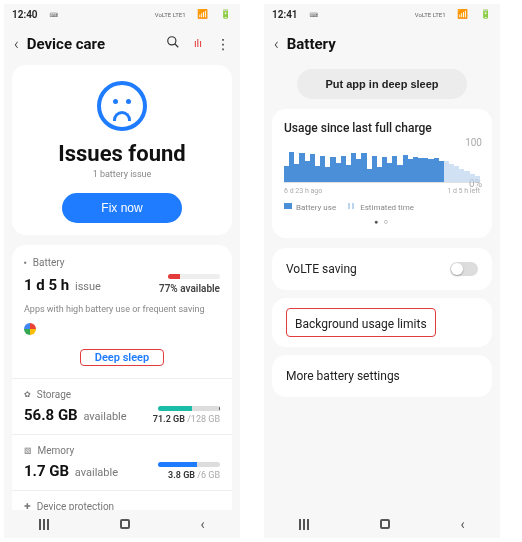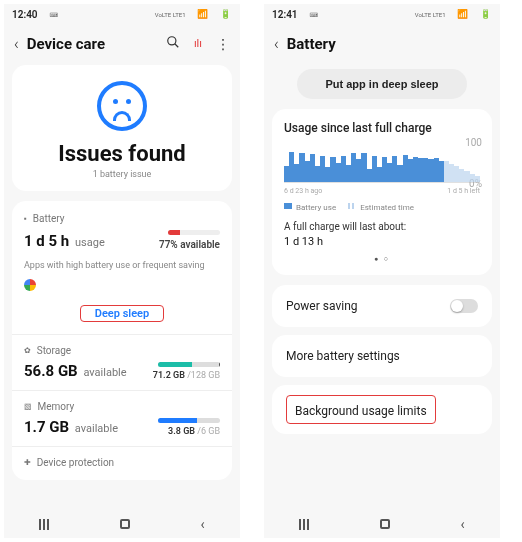--- a/index.html
+++ b/index.html
@@ -178,31 +178,32 @@
     <div class="face-wrap">
       <div class="face">
         <div class="face-inner">
             <div class="eye l"></div>
             <div class="eye r"></div>
             <div class="mouth"></div>
           </div>
       </div>
       <div class="issues-title">Issues found</div>
       <div class="issues-sub">1 battery issue</div>
+      <button class="fixnow">Fix now</button>
     </div>
   </div>
 
   <div class="card">
 
     <div class="section-row">
       <span class="dot-icon">▪</span>
       <span>Battery</span>
     </div>
     <div class="stat-line">
-      <div class="stat-big"><span>1 d 5 h</span> <span class="lt">usage</span></div>
+      <div class="stat-big"><span>1 d 5 h</span> <span class="lt">issue</span></div>
       <div>
         <div class="bar">
             <div class="bar-fill" id="batt-fill" style="width: 24%; background: rgb(227, 59, 59);"></div>
           </div>
         <div class="stat-right">77% available</div>
       </div>
     </div>
     <div class="sub-note">Apps with high battery use or frequent saving</div>
     <div class="apps-row"><span class="circle-icon"></span></div>
     <div class="center"><span class="deep-sleep-btn">Deep sleep</span></div>
@@ -334,42 +335,38 @@
     <div class="legend">
       <div class="legend-item">
           <span class="legend-sw" style="background:#4a8fd8;"></span>
           <span>Battery use</span>
         </div>
       <div class="legend-item">
           <span class="legend-sw" style="background:repeating-linear-gradient(90deg,#bcd4ee 0 2px,transparent 2px 4px);"></span>
           <span>Estimated time</span>
         </div>
     </div>
-    <div class="full-charge">
-      <span>A full charge will last about:</span><br>
-      <span class="val">1 d 13 h</span>
-    </div>
     <div class="pager">● ○</div>
   </div>
 
   <div class="setting-row">
-    <span class="setting-label">Power saving</span>
+    <span class="setting-label">VoLTE saving</span>
     <div class="toggle">
         <div class="toggle-knob"></div>
       </div>
   </div>
 
+  <div class="setting-row tight">
+    <span class="setting-highlight"><span class="setting-label">Background usage limits</span></span>
+  </div>
+
   <div class="setting-row">
     <span class="setting-label">More battery settings</span>
   </div>
 
-  <div class="setting-row tight">
-    <span class="setting-highlight"><span class="setting-label">Background usage limits</span></span>
-  </div>
-
   <div class="navbar">
     <div class="nav-recent">
         <span></span>
         <span></span>
         <span></span>
       </div>
     <div class="nav-home"></div>
     <div class="nav-back-chev">‹</div>
   </div>
 </div>

